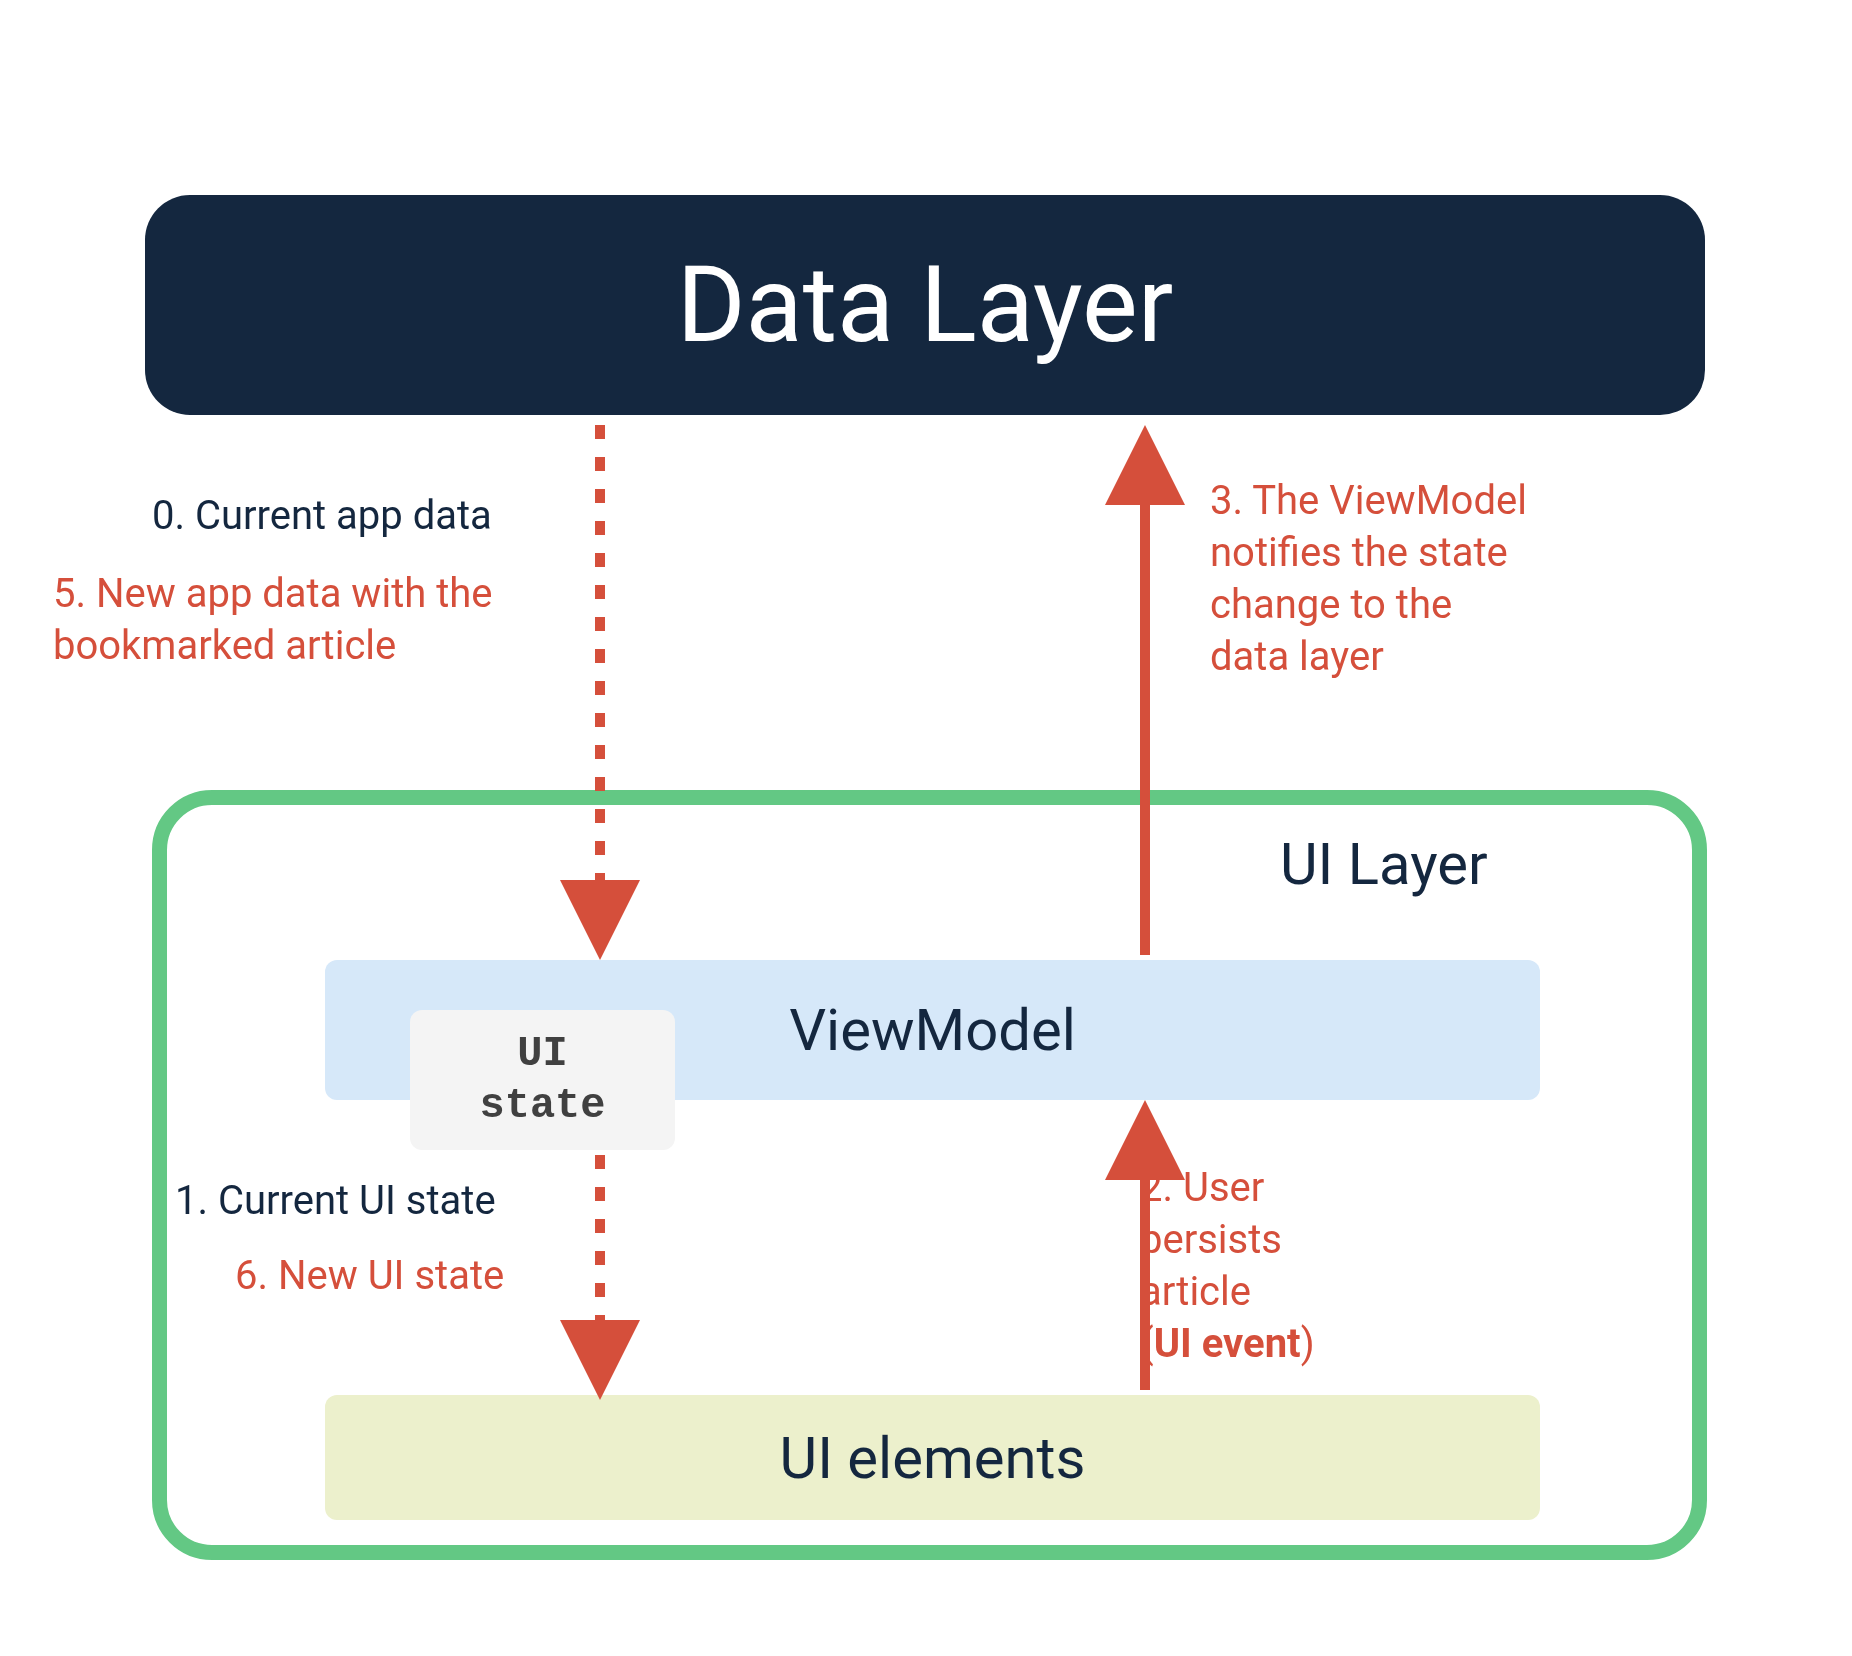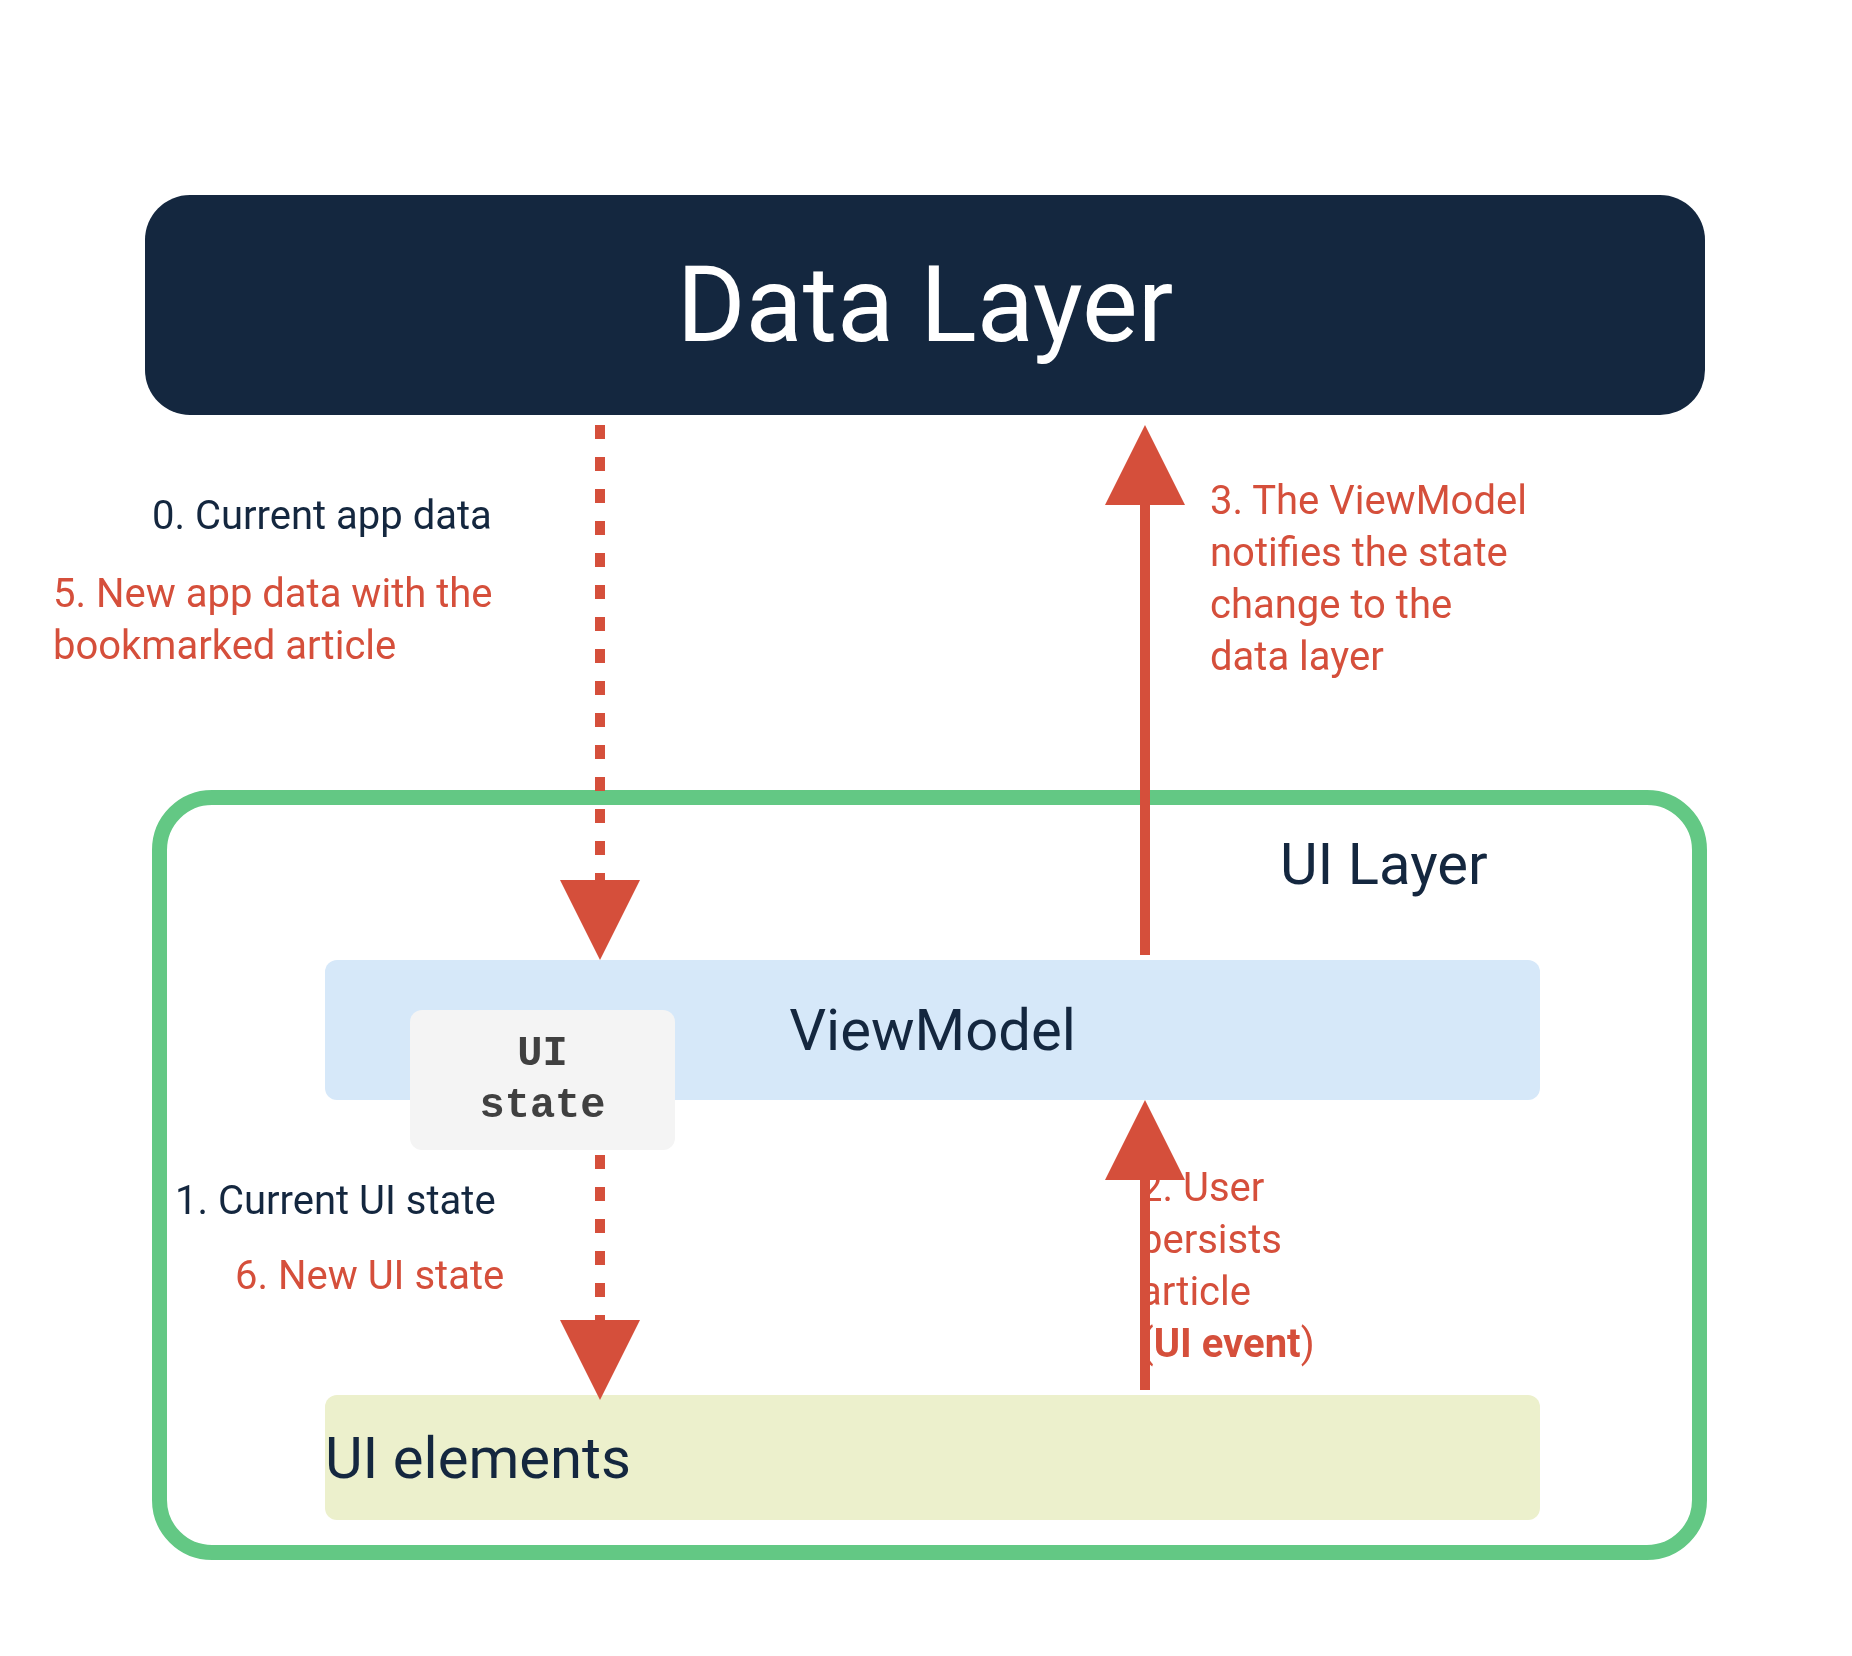--- a/index.html
+++ b/index.html
@@ -94,20 +94,21 @@
   .ui-elements-box {
     position: absolute;
     left: 325px;
     top: 1395px;
     width: 1215px;
     height: 125px;
     background: #ecf0cc;
     border-radius: 12px;
     display: flex;
     align-items: center;
+    justify-content: center;
     font-size: 58px;
     color: #14273f;
   }
 
   
   svg.arrows {
     position: absolute;
     inset: 0;
     width: 1852px;
     height: 1656px;

